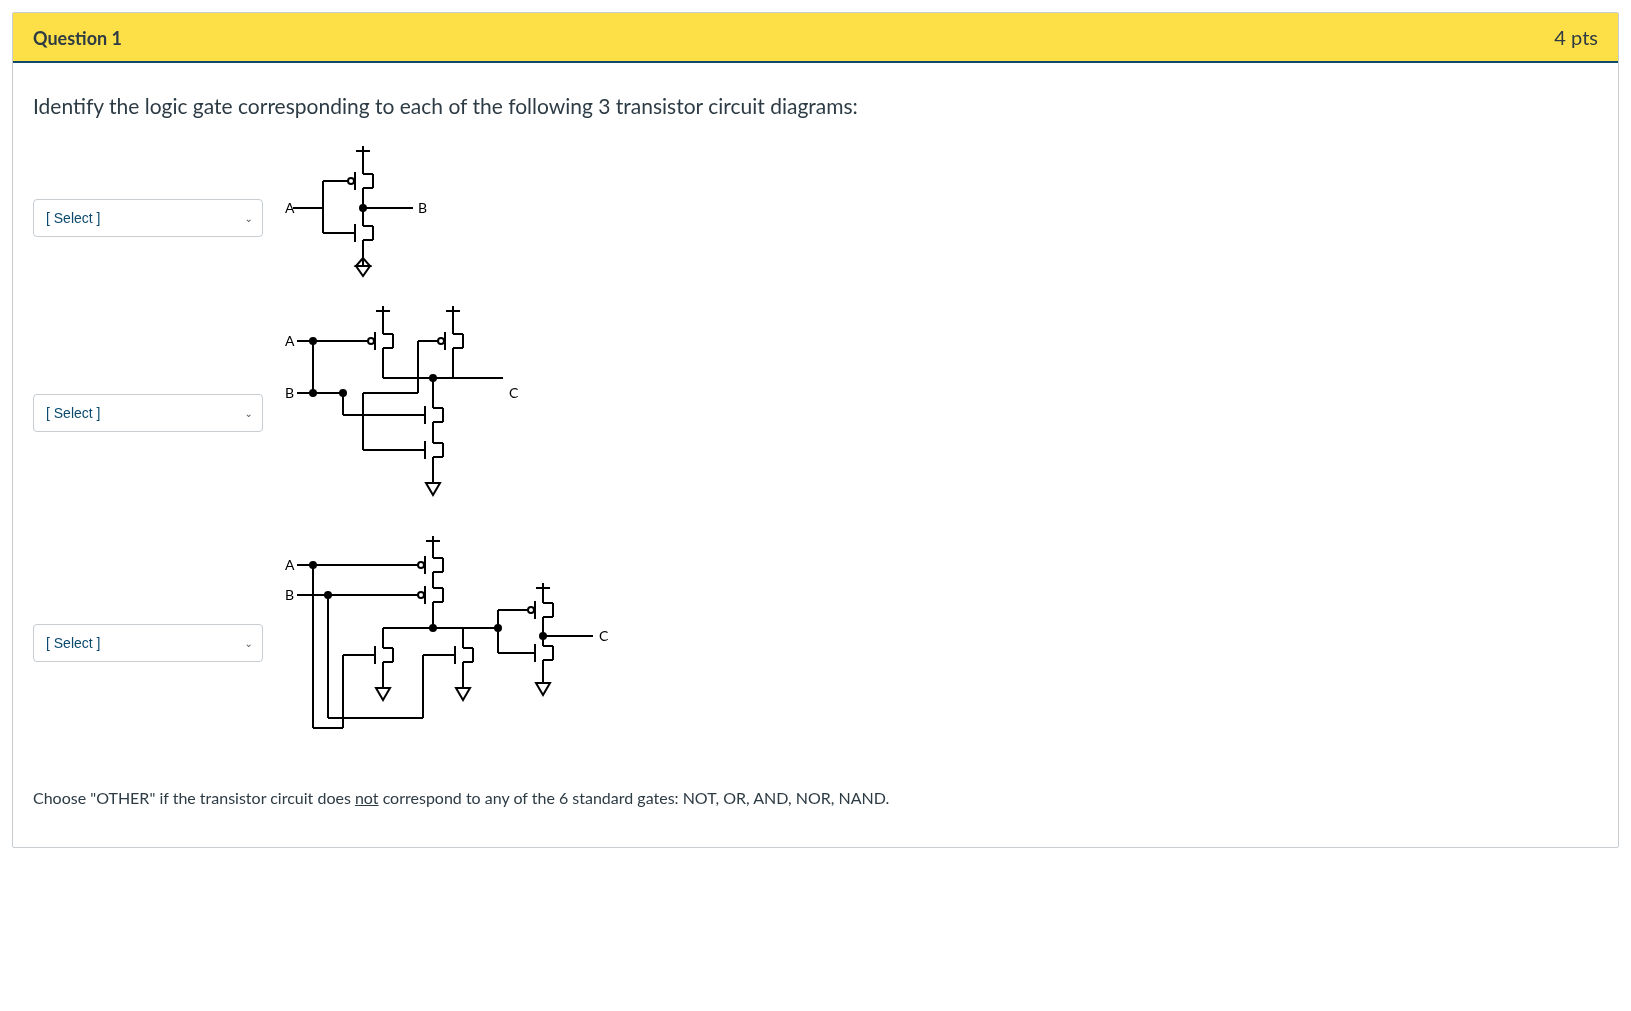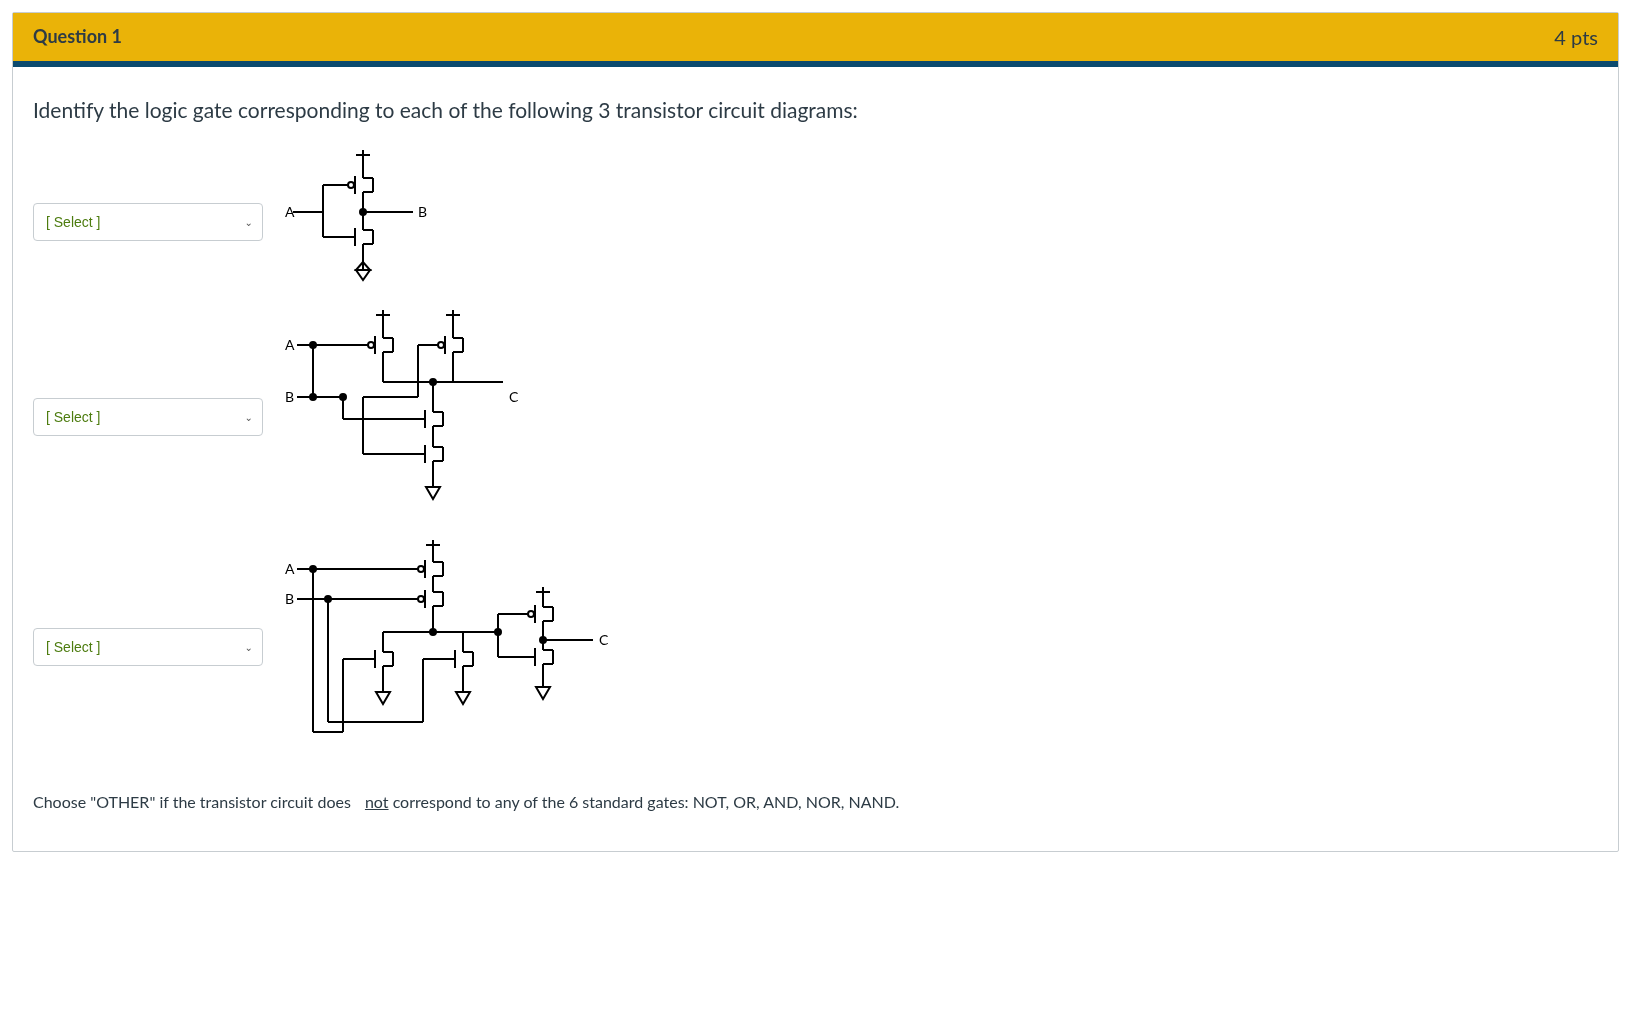--- a/index.html
+++ b/index.html
@@ -12,24 +12,24 @@
     font-size: 16px;
   }
   .question-box {
     border: 1px solid #c7cdd1;
     border-radius: 2px;
     background: #fff;
   }
   .question-header {
     display: flex;
     justify-content: space-between;
-    align-items: flex-start;
+    align-items: flex-end;
     padding: 12px 20px;
-    background: #eab308;
-    border-bottom: 6px solid #0c4a6e;
+    background: #fde047;
+    border-bottom: 2px solid #0c4a6e;
   }
   .question-header .title { font-weight: 700; font-size: 18px; }
   .question-header .pts { font-size: 20px; }
   .question-body { padding: 30px 20px 40px 20px; }
   .prompt { margin-bottom: 20px; font-size: 21px; }
   .row {
     display: flex;
     align-items: center;
     gap: 20px;
   }
@@ -39,37 +39,37 @@
     flex-shrink: 0;
   }
   .select-wrap select {
     width: 100%;
     height: 38px;
     padding: 6px 28px 6px 12px;
     border: 1px solid #c7cdd1;
     border-radius: 4px;
     background: #fff;
     font-size: 14px;
-    color: #4d7c0f;
+    color: #0c4a6e;
     appearance: none;
     -webkit-appearance: none;
     cursor: pointer;
   }
   .select-wrap .chev {
     position: absolute;
     right: 10px;
     top: 50%;
     transform: translateY(-50%);
     pointer-events: none;
     color: #555;
     font-size: 10px;
   }
   .diagram { flex-shrink: 0; }
   .footer-note { margin-top: 30px; font-size: 16px; }
-  .under { text-decoration: underline; margin-left: 10px; }
+  .under { text-decoration: underline; }
   svg { display: block; }
 </style>
 </head>
 <body>
 
 <div class="question-box">
   <div class="question-header">
     <span class="title">Question 1</span>
     <span class="pts">4 pts</span>
   </div>

